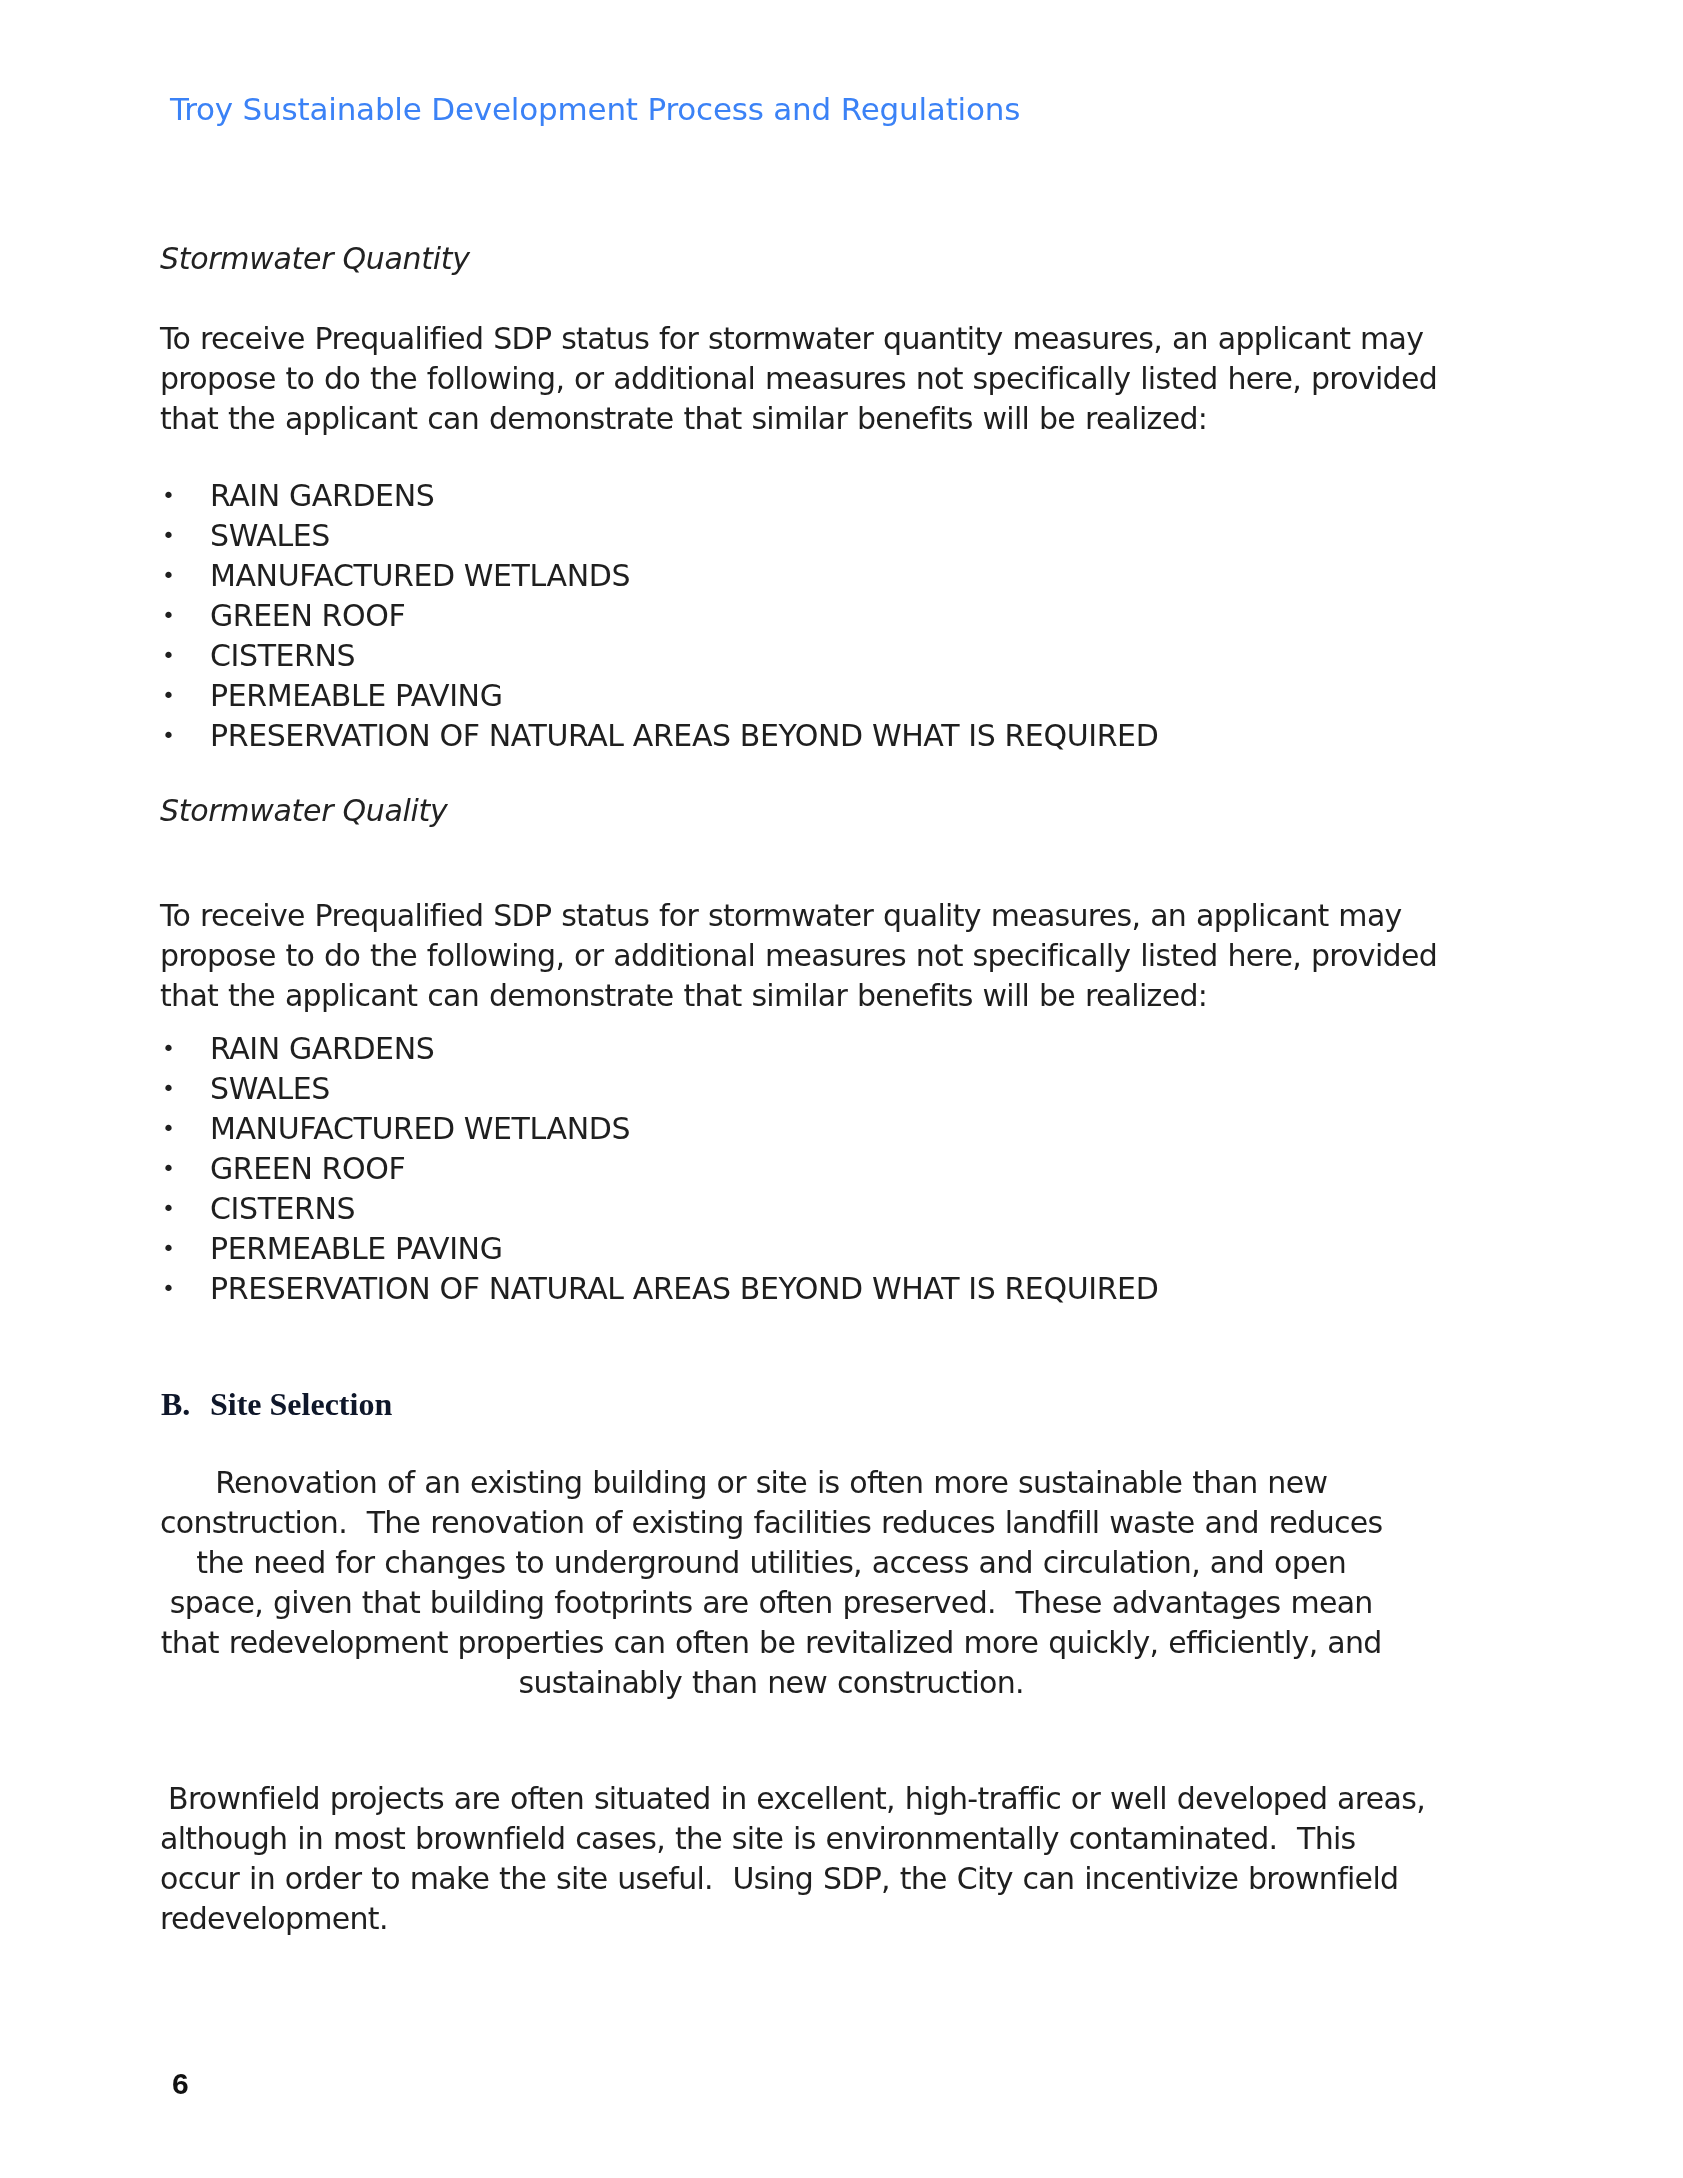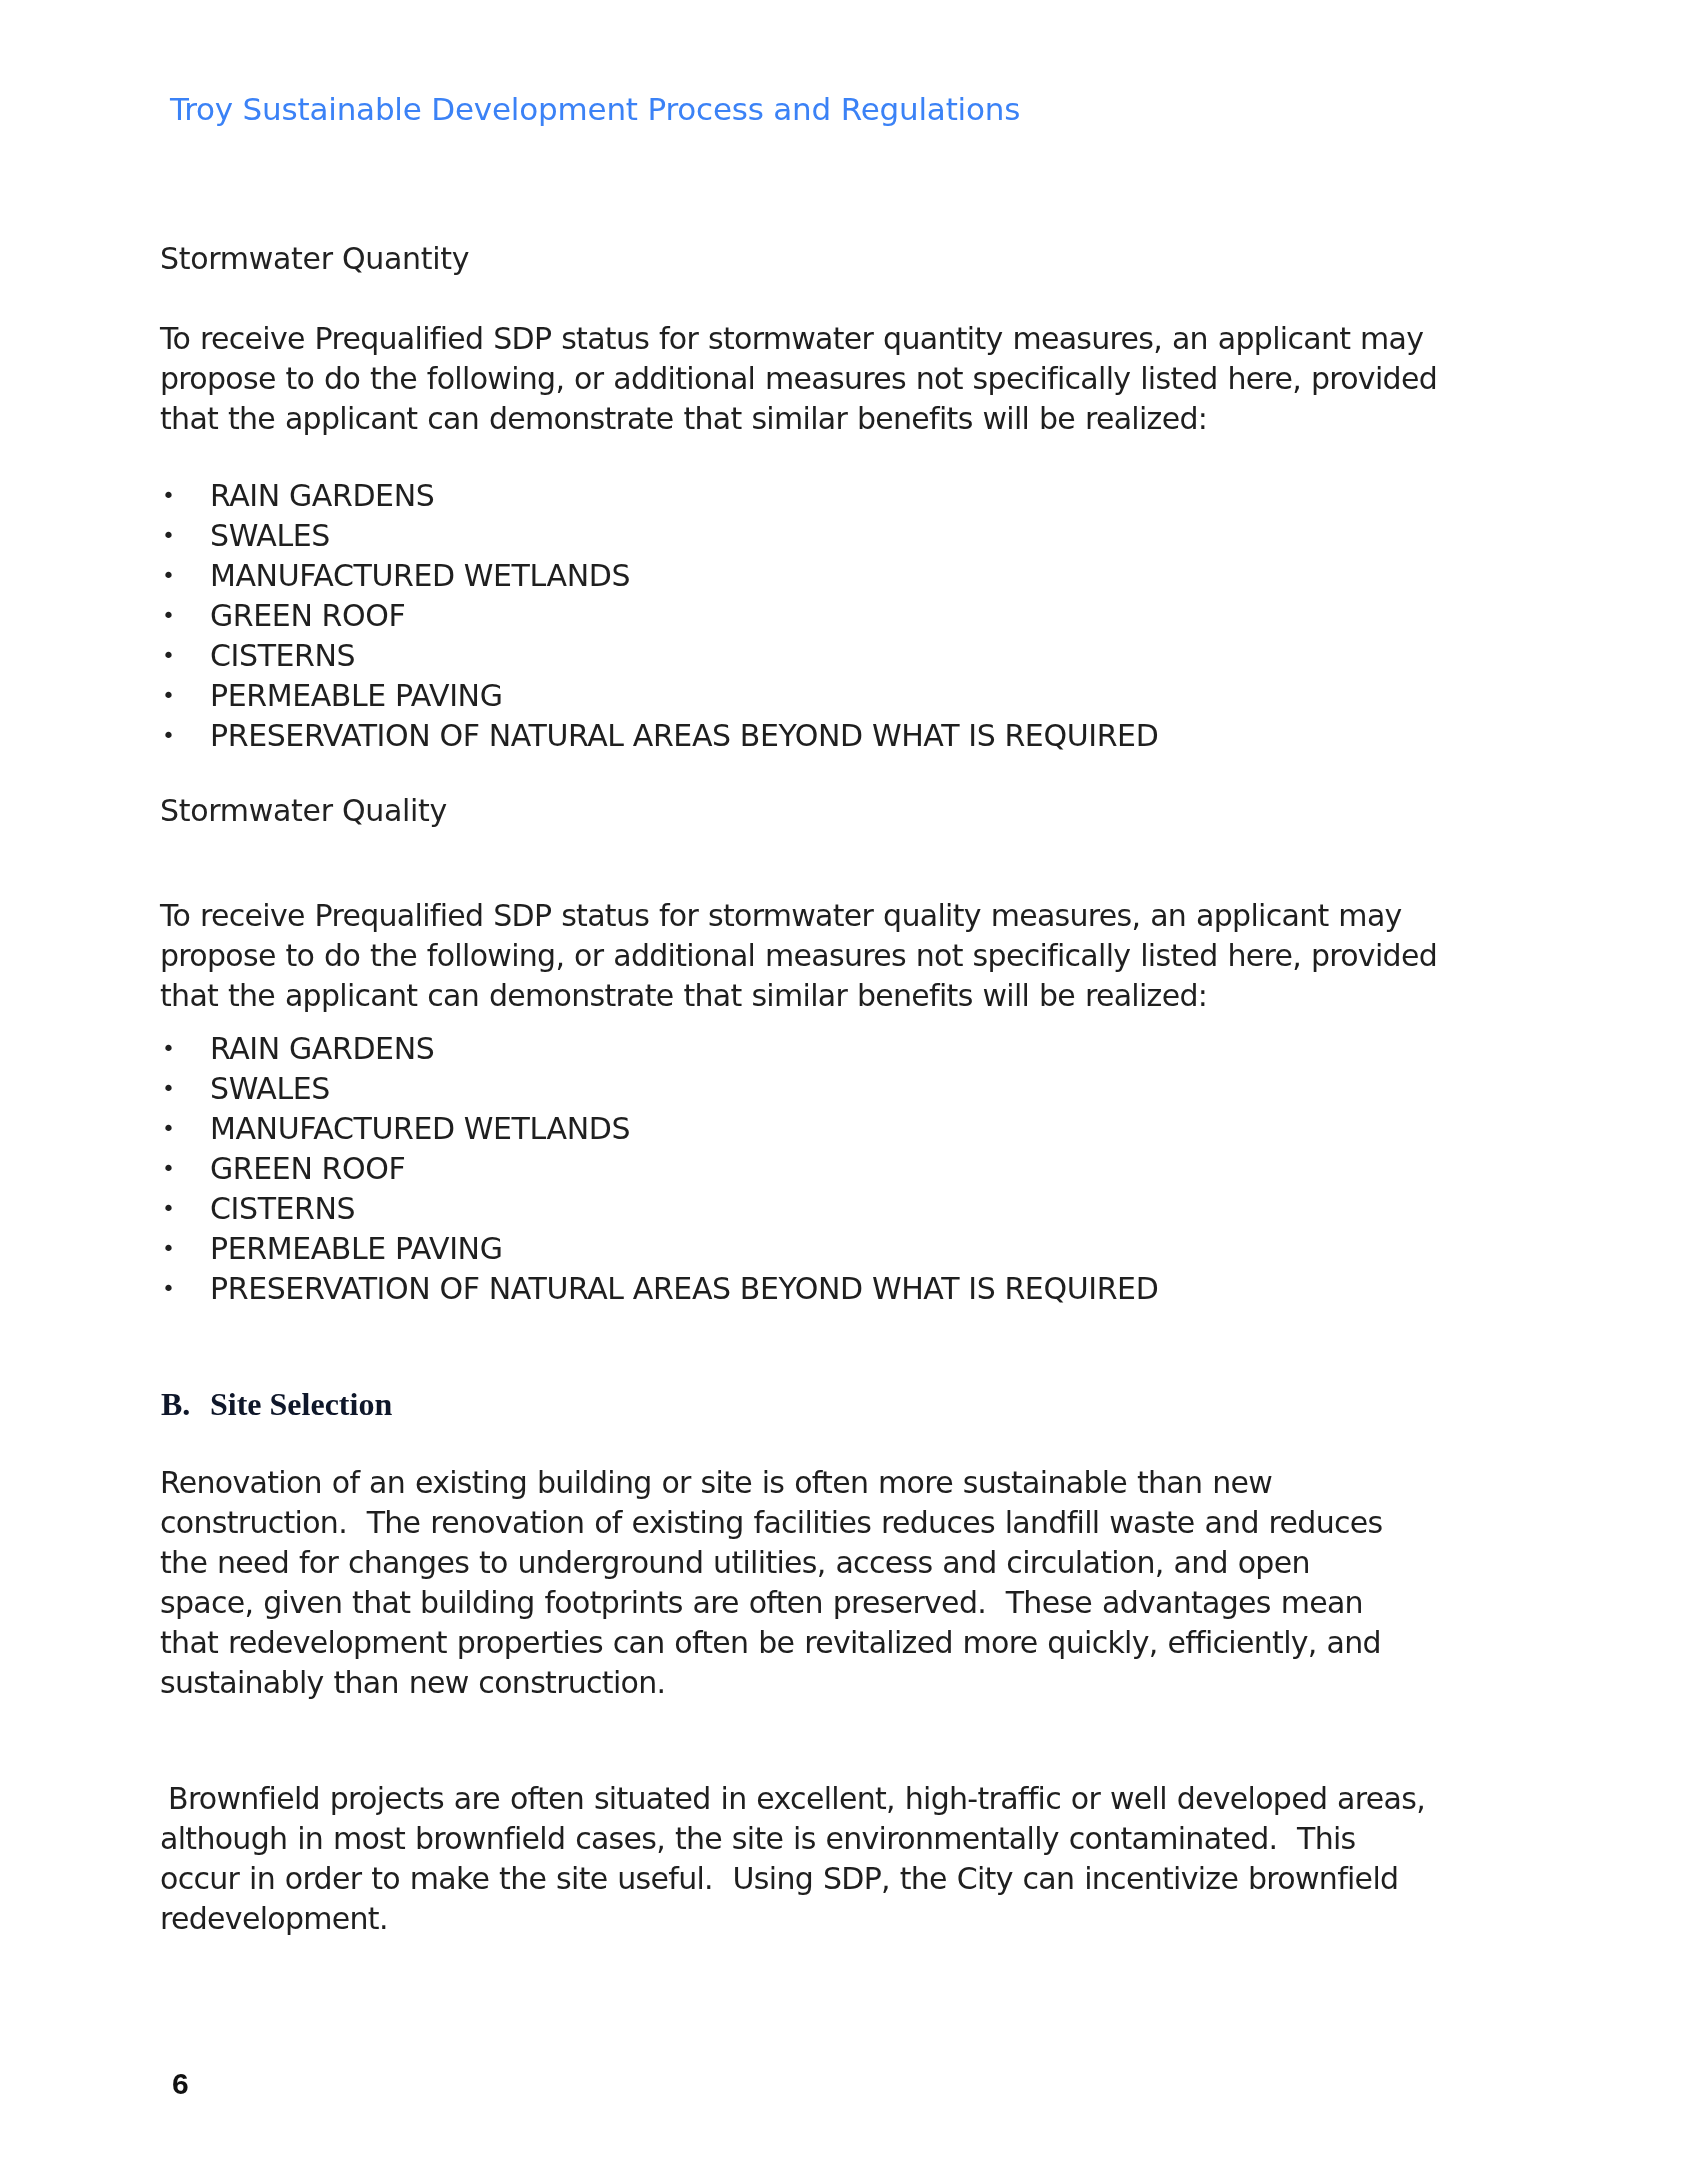--- a/index.html
+++ b/index.html
@@ -1,21 +1,21 @@
 <!DOCTYPE html>
 <html><head>
   <meta charset="utf-8">
   <style>
     html, body { margin: 0; padding: 0; background: #ffffff; }
     body { width: 1683px; height: 2178px; position: relative; overflow: hidden;
            font-family: "DejaVu Sans", sans-serif; color: #1f1f1f; }
     .page { position: absolute; left: 0; top: 0; width: 1683px; height: 2178px; }
     .running-header { position: absolute; left: 170px; top: 91px; font-size: 31px; color: #2b3f8c;
                       font-family: "DejaVu Sans", sans-serif; letter-spacing: -0.2px; white-space: nowrap; }
-    .subhead { position: absolute; left: 160px; font-size: 30px; color: #222;
+    .subhead { position: absolute; left: 160px; font-size: 30px; font-style: italic; color: #222;
                white-space: nowrap; letter-spacing: -0.3px; }
     .para { position: absolute; left: 160px; margin: 0; }
     .line { display: block; height: 40px; line-height: 40px; font-size: 30px; white-space: nowrap;
             letter-spacing: -0.7px; word-spacing: 1px; color: #1f1f1f; }
     .blist { position: absolute; left: 160px; margin: 0; padding: 0; list-style: none; }
     .blist li { height: 40px; line-height: 40px; font-size: 30px; white-space: nowrap; position: relative;
                 letter-spacing: -0.4px; }
     .blist .bullet { position: absolute; left: 2px; top: 0; width: 20px; font-size: 22px; }
     .blist .btext { position: absolute; left: 50px; top: 0; }
     .section-heading { position: absolute; left: 161px; top: 1386px; font-size: 32px; font-weight: bold;
@@ -106,21 +106,21 @@
     <li>
         <span class="bullet">•</span>
         <span class="btext">PRESERVATION OF NATURAL AREAS BEYOND WHAT IS REQUIRED</span>
       </li>
   </ul>
 
   <div class="section-heading">
     <span class="letter">B.</span><span>Site Selection</span>
   </div>
 
-  <p class="para" style="top:1463px;">
+  <p class="para" style="top:1463px;text-align:center;">
     <span class="line" style="white-space: pre;">Renovation of an existing building or site is often more sustainable than new</span>
     <span class="line" style="white-space: pre;">construction.  The renovation of existing facilities reduces landfill waste and reduces</span>
     <span class="line" style="white-space: pre;">the need for changes to underground utilities, access and circulation, and open</span>
     <span class="line" style="white-space: pre;">space, given that building footprints are often preserved.  These advantages mean</span>
     <span class="line" style="white-space: pre;">that redevelopment properties can often be revitalized more quickly, efficiently, and</span>
     <span class="line" style="white-space: pre;">sustainably than new construction.</span>
   </p>
 
   <p class="para" style="top:1779px;">
     <span class="line" style="white-space: pre; margin-left: 8px;">Brownfield projects are often situated in excellent, high-traffic or well developed areas,</span>

